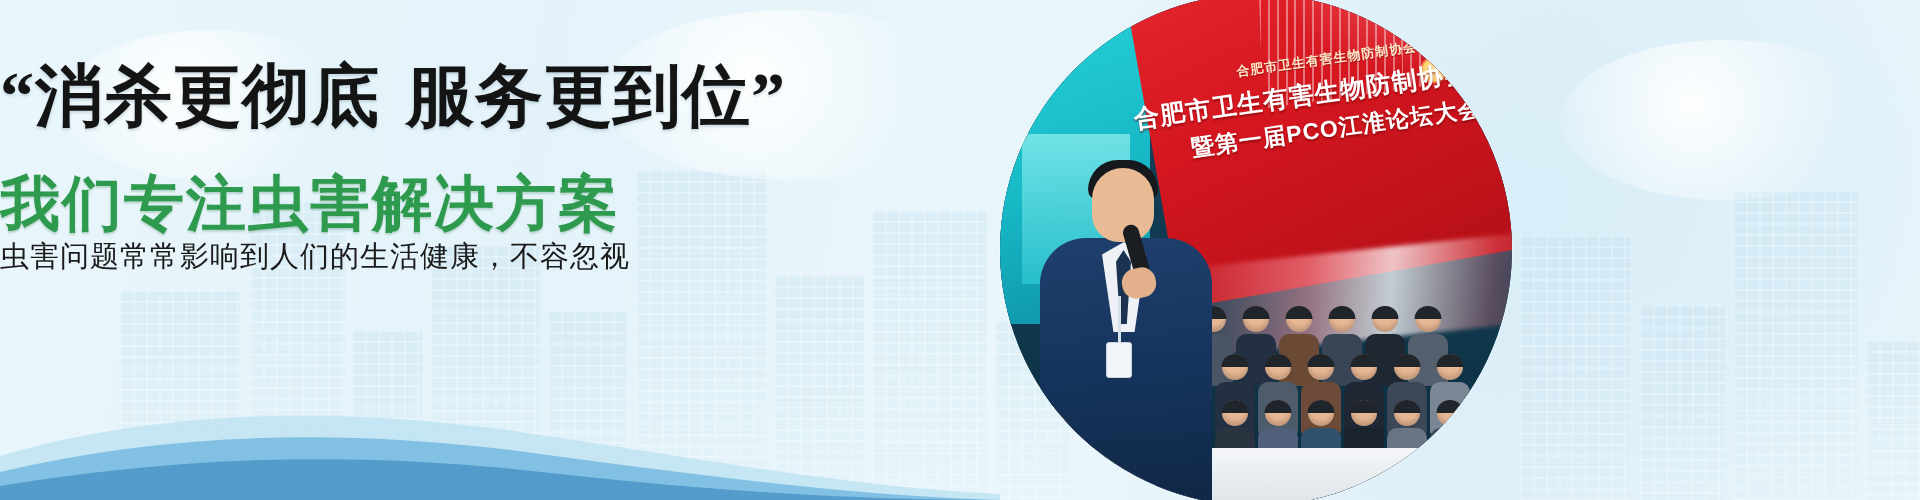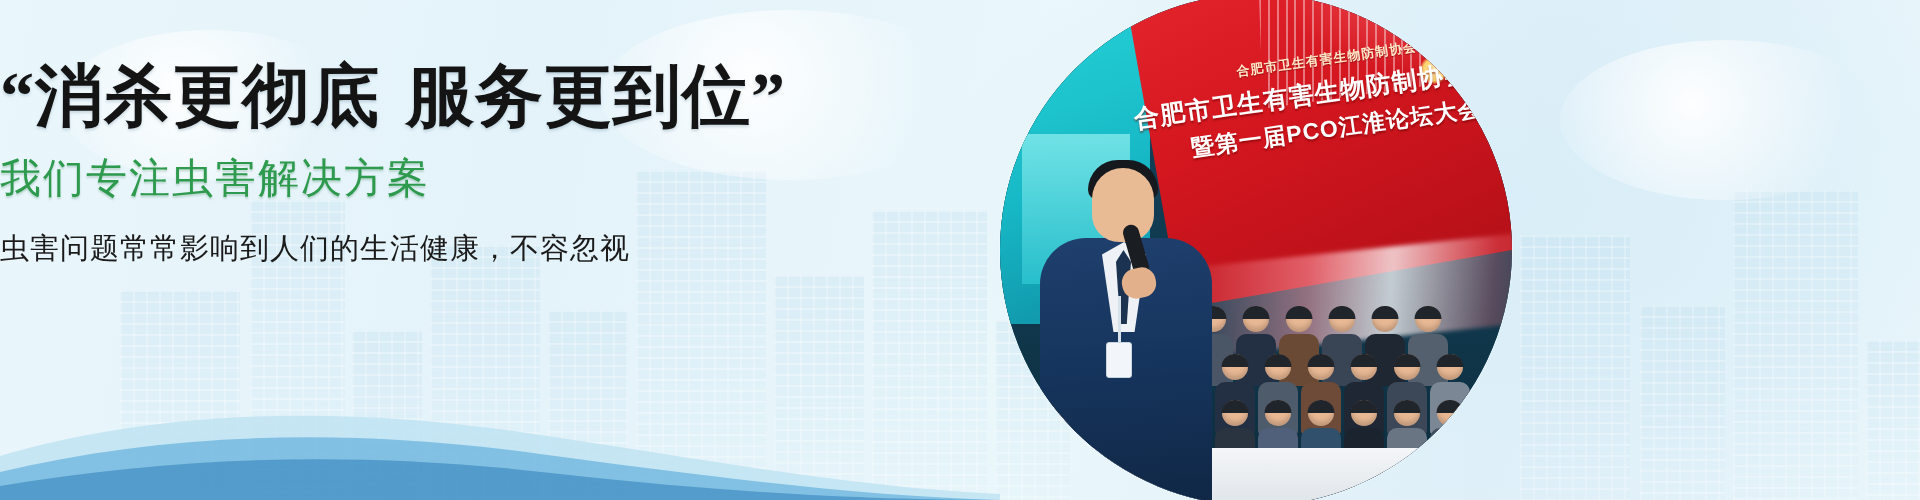--- a/index.html
+++ b/index.html
@@ -59,43 +59,43 @@
 
   .subline {
     margin-top:22px;
     font-size:26px; line-height:1;
     color:#1d1d1d;
     letter-spacing:7px;
     white-space:nowrap;
   }
 
   .green-head {
-    margin-top:28px;
-    font-size:41px; line-height:1;
-    font-weight:normal;
+    margin-top:44px;
+    font-size:60px; line-height:1;
+    font-weight:bold;
     color:#2d9a4d;
     letter-spacing:2px;
     white-space:nowrap;
     text-shadow:0 2px 2px rgba(60,130,90,.28);
   }
 
   .pill {
     margin-top:18px;
     background:#2f9a4e;
     color:#ffffff;
     font-size:33px; line-height:1;
     letter-spacing:2px;
     padding:11px 30px 14px;
     border-radius:30px;
     white-space:nowrap;
     box-shadow:0 2px 5px rgba(40,110,70,.25);
   }
 
   .footline {
-    margin-top:35px;
+    margin-top:8px;
     font-size:29px; line-height:1;
     color:#1b1b1b;
     letter-spacing:1px;
     white-space:nowrap;
   }
 
   
   .photo-circle {
     position:absolute;
     left:1000px; top:-6px;

